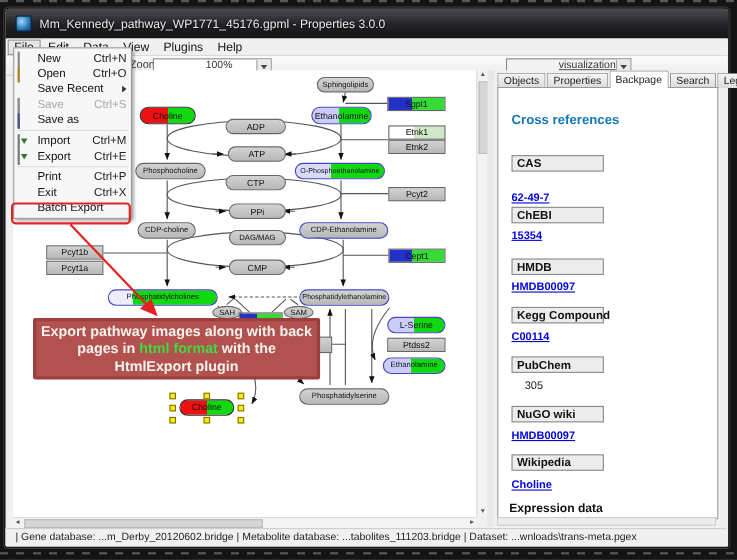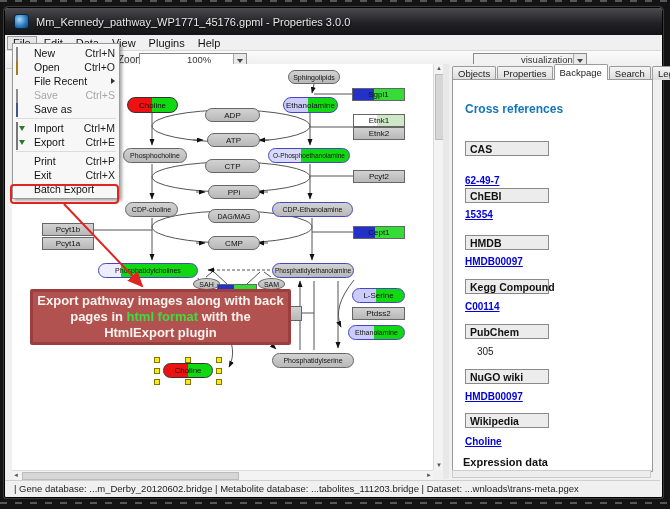--- a/index.html
+++ b/index.html
@@ -159,21 +159,21 @@
       </div>
     <div class="tbtn" style="left:392px;">
         <span class="glyphcols"></span>
       </div>
     <div class="tbtn" style="left:416px;">
         <span class="glyphrect"></span>
       </div>
     <div class="tbtn" style="left:437px;">
         <span class="glyphbars"></span>
       </div>
-    <div class="tb combo" style="left:467px;width:68px;background:#f2f2f2;text-decoration:underline;">
+    <div class="tb combo" style="left:454px;width:68px;background:#f2f2f2;text-decoration:underline;">
       <span class="cv">visualization</span>
       <span class="da">
           <span class="tri"></span>
         </span>
     </div>
   </div>
 </div>
 
 <div class="canvas">
   <svg class="edgesvg" width="421" height="406" viewBox="0 0 421 406">
@@ -379,21 +379,21 @@
     <span class="lab">New</span>
     <span class="sc">Ctrl+N</span>
   </div>
   <div class="fmrow">
     <span class="ic"><span class="ic-open"></span></span>
     <span class="lab">Open</span>
     <span class="sc">Ctrl+O</span>
   </div>
   <div class="fmrow">
     <span class="ic"></span>
-    <span class="lab">File Recent</span>
+    <span class="lab">Save Recent</span>
     <span class="subarrow"></span>
   </div>
   <div class="fmrow dis">
     <span class="ic"><span class="ic-save"></span></span>
     <span class="lab">Save</span>
     <span class="sc">Ctrl+S</span>
   </div>
   <div class="fmrow">
     <span class="ic"><span class="ic-saveas"></span></span>
     <span class="lab">Save as</span>

